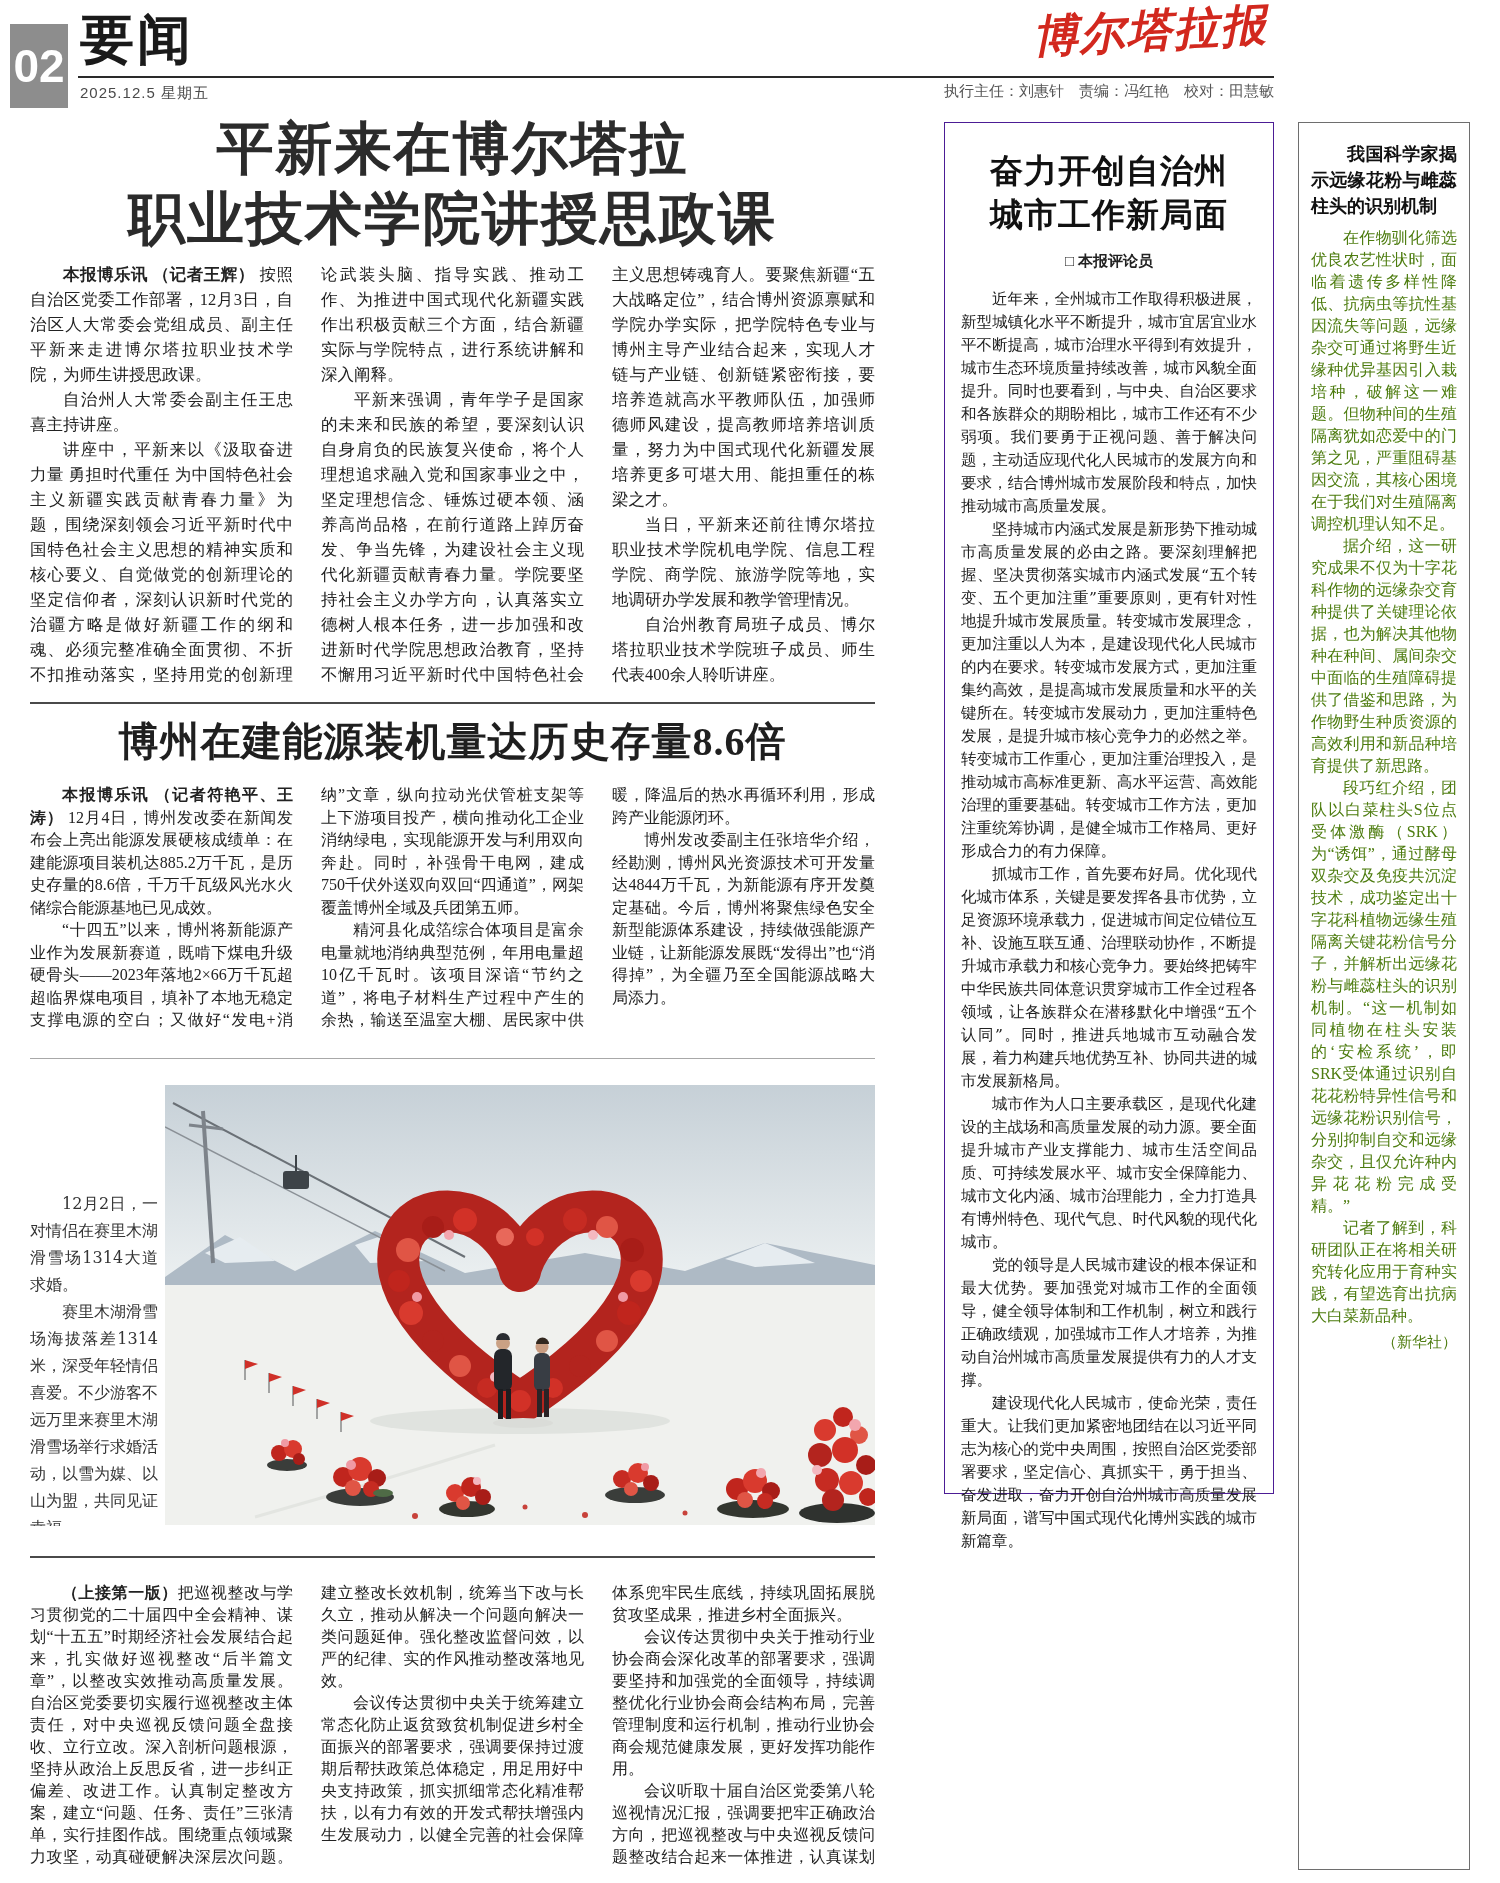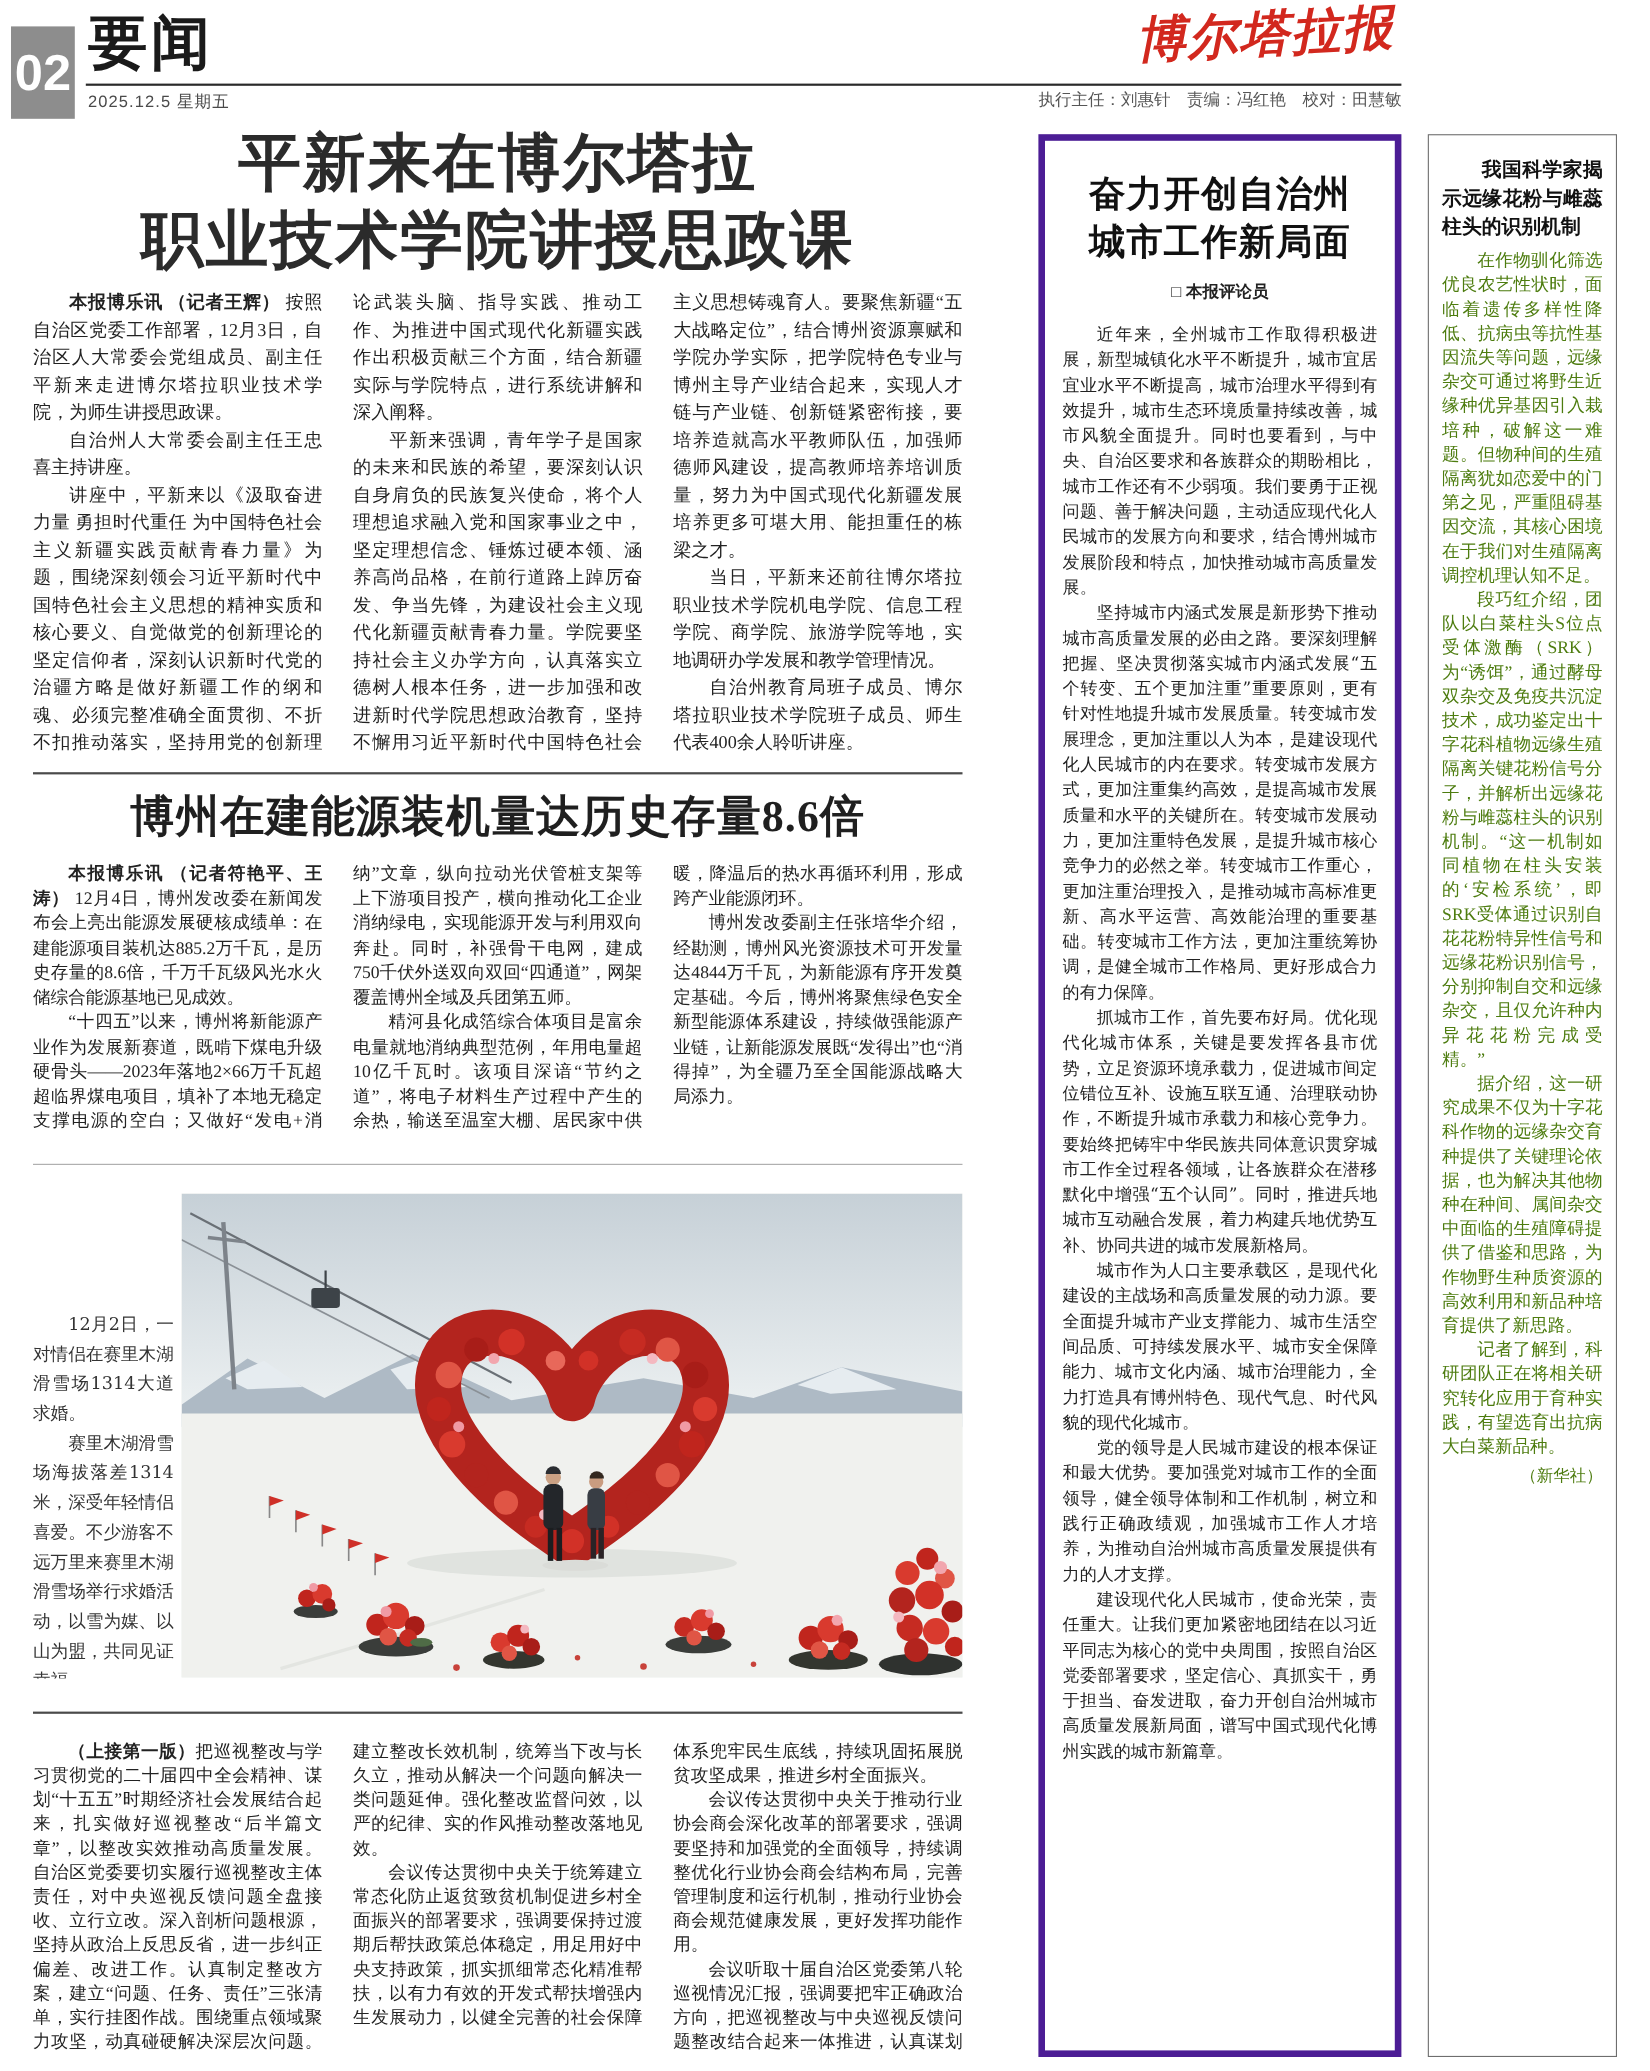--- a/index.html
+++ b/index.html
@@ -44,21 +44,21 @@
   .capblock { left:30px; top:1190px; width:128px; height:336px; overflow:hidden;
     font-family:"DejaVu Serif",serif; font-size:16px; line-height:27px;
     text-align:justify; color:#333; }
   .photo { left:165px; top:1085px; width:710px; height:440px; overflow:hidden; background:#eef0ee; }
 
   .rule4 { left:30px; top:1556px; width:845px; height:2px; background:#4a4a4a; }
   .contbody { left:30px; top:1582px; width:845px; height:296px; overflow:hidden;
     column-count:3; column-gap:28px; text-align:justify; font-size:16px; line-height:22px; }
 
   
-  .edbox { left:944px; top:122px; width:330px; height:1748px; border:6px solid #4c1d95;
+  .edbox { left:944px; top:122px; width:330px; height:1372px; border:1px solid #4c1d95;
     padding:26px 16px 14px; }
   .edtitle { text-align:center; font:900 33px/1.32 "Liberation Sans","DejaVu Sans",sans-serif;
     color:#111; letter-spacing:1px; }
   .edbyline { text-align:center; font:700 15px/1.2 "Liberation Sans","DejaVu Sans",sans-serif;
     color:#222; margin:16px 0 18px; }
   .edbody { font-family:"DejaVu Serif",serif; font-size:15.5px; line-height:23px;
     text-align:justify; color:#222; height:1560px; overflow:hidden; }
 
   
   .sbbox { left:1298px; top:122px; width:172px; height:1748px; border:1px solid #6e6e6e;
@@ -285,20 +285,20 @@
       <p>城市作为人口主要承载区，是现代化建设的主战场和高质量发展的动力源。要全面提升城市产业支撑能力、城市生活空间品质、可持续发展水平、城市安全保障能力、城市文化内涵、城市治理能力，全力打造具有博州特色、现代气息、时代风貌的现代化城市。</p>
       <p>党的领导是人民城市建设的根本保证和最大优势。要加强党对城市工作的全面领导，健全领导体制和工作机制，树立和践行正确政绩观，加强城市工作人才培养，为推动自治州城市高质量发展提供有力的人才支撑。</p>
       <p>建设现代化人民城市，使命光荣，责任重大。让我们更加紧密地团结在以习近平同志为核心的党中央周围，按照自治区党委部署要求，坚定信心、真抓实干，勇于担当、奋发进取，奋力开创自治州城市高质量发展新局面，谱写中国式现代化博州实践的城市新篇章。</p>
     </div>
   </div>
 
   <div class="abs sbbox">
     <p class="sbtitle">我国科学家揭示远缘花粉与雌蕊柱头的识别机制</p>
     <div class="sbbody">
       <p>在作物驯化筛选优良农艺性状时，面临着遗传多样性降低、抗病虫等抗性基因流失等问题，远缘杂交可通过将野生近缘种优异基因引入栽培种，破解这一难题。但物种间的生殖隔离犹如恋爱中的门第之见，严重阻碍基因交流，其核心困境在于我们对生殖隔离调控机理认知不足。</p>
+      <p>据介绍，这一研究成果不仅为十字花科作物的远缘杂交育种提供了关键理论依据，也为解决其他物种在种间、属间杂交中面临的生殖障碍提供了借鉴和思路，为作物野生种质资源的高效利用和新品种培育提供了新思路。</p>
       <p>段巧红介绍，团队以白菜柱头S位点受体激酶（SRK）为“诱饵”，通过酵母双杂交及免疫共沉淀技术，成功鉴定出十字花科植物远缘生殖隔离关键花粉信号分子，并解析出远缘花粉与雌蕊柱头的识别机制。“这一机制如同植物在柱头安装的‘安检系统’，即SRK受体通过识别自花花粉特异性信号和远缘花粉识别信号，分别抑制自交和远缘杂交，且仅允许种内异花花粉完成受精。”</p>
-      <p>据介绍，这一研究成果不仅为十字花科作物的远缘杂交育种提供了关键理论依据，也为解决其他物种在种间、属间杂交中面临的生殖障碍提供了借鉴和思路，为作物野生种质资源的高效利用和新品种培育提供了新思路。</p>
       <p>记者了解到，科研团队正在将相关研究转化应用于育种实践，有望选育出抗病大白菜新品种。</p>
       <p class="sbcredit">（新华社）</p>
     </div>
   </div>
 
 </div>
 
 </body></html>

